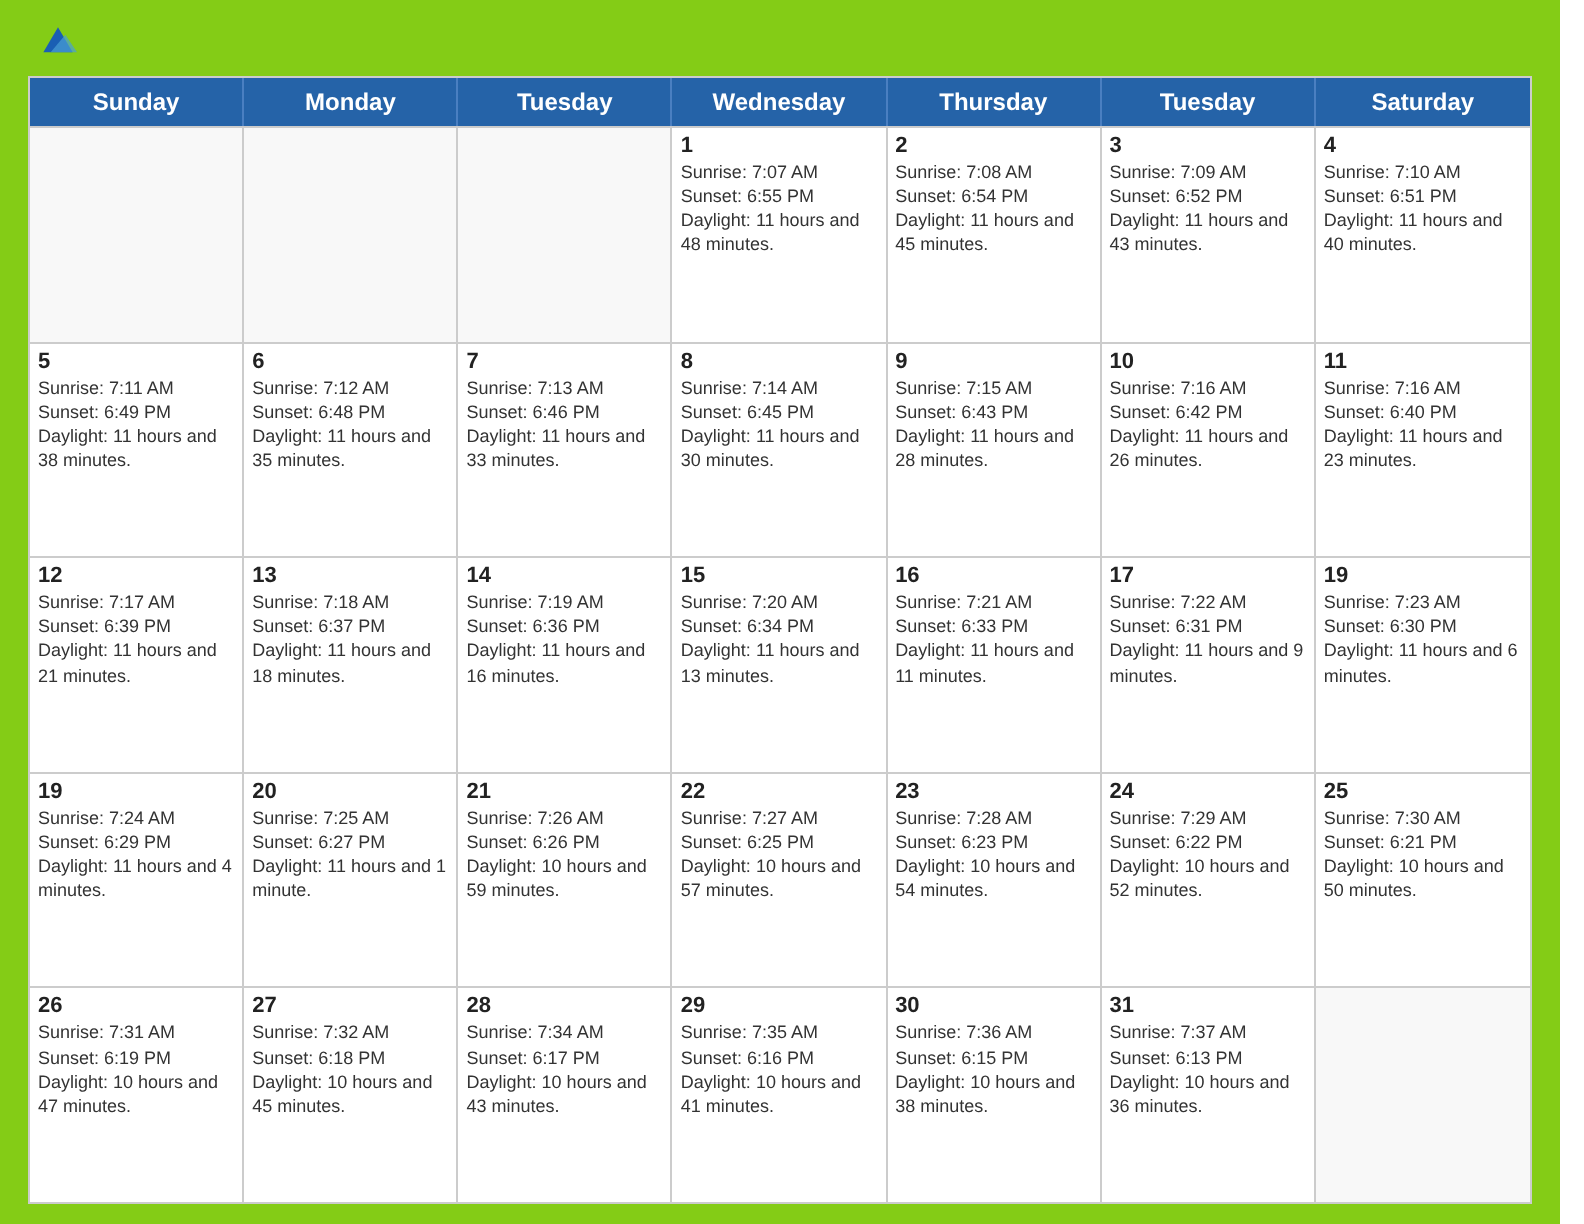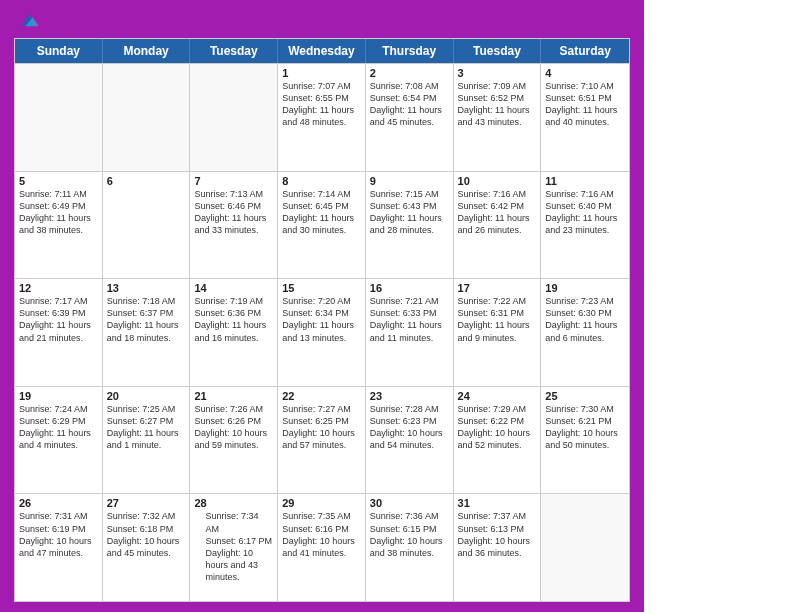--- a/index.html
+++ b/index.html
@@ -4,23 +4,23 @@
   <style>
     * { box-sizing: border-box; margin: 0; padding: 0; }
     body {
       font-family: Arial, sans-serif;
       background: #fff;
       width: 792px;
       height: 612px;
       overflow: hidden;
     }
     .page {
-      width: 644px;
+      width: 780px;
       height: 612px;
-      background: #a21caf;
+      background: #84cc16;
       display: flex;
       flex-direction: column;
       padding: 10px 14px 10px 14px;
     }
     .header {
       display: flex;
       align-items: flex-start;
       justify-content: space-between;
       margin-bottom: 6px;
     }
@@ -178,20 +178,23 @@
         </div>
         <div class="cal-row">
           <div class="cal-cell">
             <div class="day-num">5</div>
             <div class="cell-text" style="white-space: pre-line;">Sunrise: 7:11 AM
 Sunset: 6:49 PM
 Daylight: 11 hours and 38 minutes.</div>
           </div>
           <div class="cal-cell">
             <div class="day-num">6</div>
+            <div class="cell-text" style="white-space: pre-line;">Sunrise: 7:12 AM
+Sunset: 6:48 PM
+Daylight: 11 hours and 35 minutes.</div>
           </div>
           <div class="cal-cell">
             <div class="day-num">7</div>
             <div class="cell-text" style="white-space: pre-line;">Sunrise: 7:13 AM
 Sunset: 6:46 PM
 Daylight: 11 hours and 33 minutes.</div>
           </div>
           <div class="cal-cell">
             <div class="day-num">8</div>
             <div class="cell-text" style="white-space: pre-line;">Sunrise: 7:14 AM
@@ -313,21 +316,21 @@
 Daylight: 10 hours and 47 minutes.</div>
           </div>
           <div class="cal-cell">
             <div class="day-num">27</div>
             <div class="cell-text" style="white-space: pre-line;">Sunrise: 7:32 AM
 Sunset: 6:18 PM
 Daylight: 10 hours and 45 minutes.</div>
           </div>
           <div class="cal-cell">
             <div class="day-num">28</div>
-            <div class="cell-text" style="white-space: pre-line; margin-left: 11px;">Sunrise: 7:34 AM
+            <div class="cell-text" style="white-space: pre-line;">Sunrise: 7:34 AM
 Sunset: 6:17 PM
 Daylight: 10 hours and 43 minutes.</div>
           </div>
           <div class="cal-cell">
             <div class="day-num">29</div>
             <div class="cell-text" style="white-space: pre-line;">Sunrise: 7:35 AM
 Sunset: 6:16 PM
 Daylight: 10 hours and 41 minutes.</div>
           </div>
           <div class="cal-cell">

